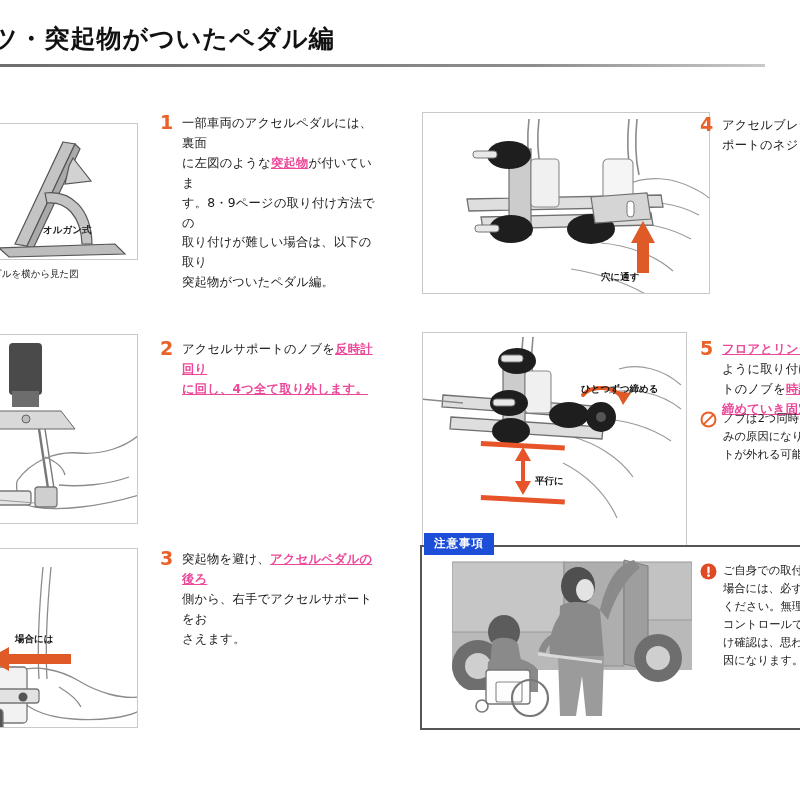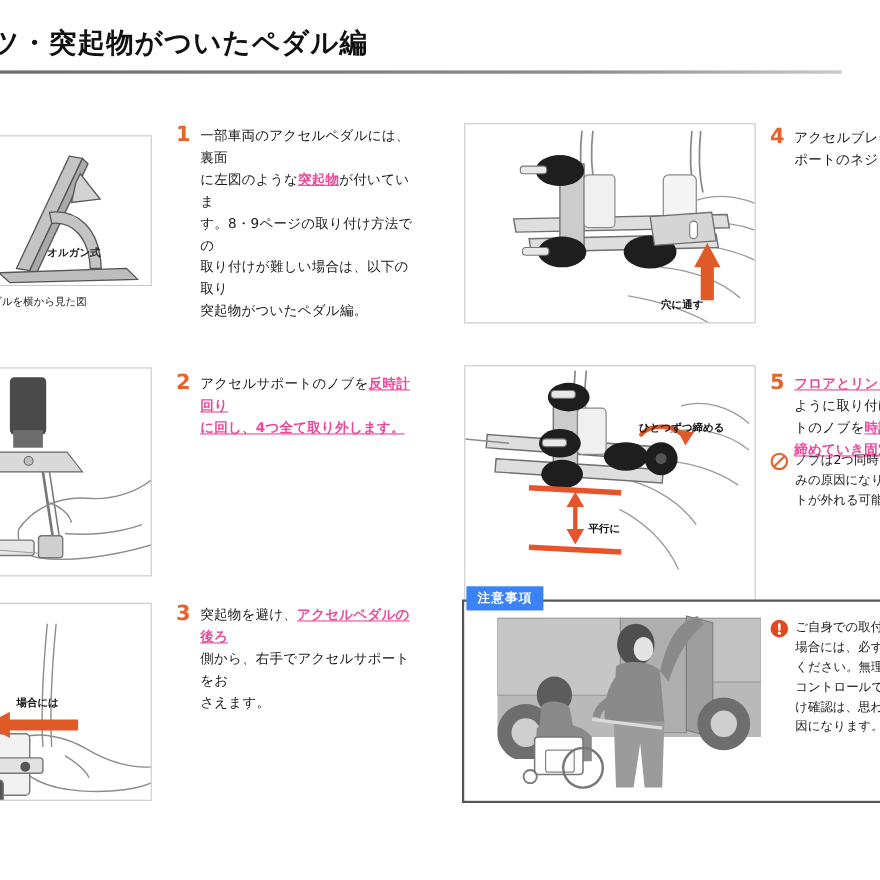--- a/index.html
+++ b/index.html
@@ -81,21 +81,21 @@
     position: absolute;
     left: 420px; top: 545px;
     width: 420px; height: 185px;
     border: 2px solid #555;
     box-sizing: border-box;
     background: #fff;
   }
   .caution-tab {
     position: absolute;
     left: 424px; top: 533px;
-    background: #3b82f6;
+    background: #1d4ed8;
     color: #fff;
     font-size: 11.5px;
     font-weight: bold;
     padding: 3px 10px 4px 10px;
     letter-spacing: 1px;
     z-index: 4;
   }
 
   
   .ill-label {
@@ -216,21 +216,21 @@
 
   <div class="step" style="left:160px; top:550px; width:222px;">
     <div class="step-num">3</div>
     <div class="step-body">
       <span>突起物を避け、</span><b>アクセルペダルの後ろ</b><br>
       <span>側から、右手でアクセルサポートをお</span><br>
       <span>さえます。</span>
     </div>
   </div>
 
-  <div class="panel" style="left:422px; top:112px; width:265px; height:182px;padding-left:28px;">
+  <div class="panel" style="left:422px; top:112px; width:288px; height:182px;padding-left:28px;">
     <svg width="265" height="182" viewBox="0 0 265 182">
 
       <g fill="none" stroke="#9a9a9a" stroke-width="1.2">
         <path d="M175,72 C196,62 222,64 244,76 C256,82 264,88 265,96"></path>
         <path d="M172,92 C196,86 226,90 248,102"></path>
         <path d="M166,110 C190,108 218,114 240,126"></path>
         <path d="M150,130 C176,132 204,142 222,158"></path>
         <path d="M120,156 C146,160 176,170 196,182"></path>
       </g>
 

